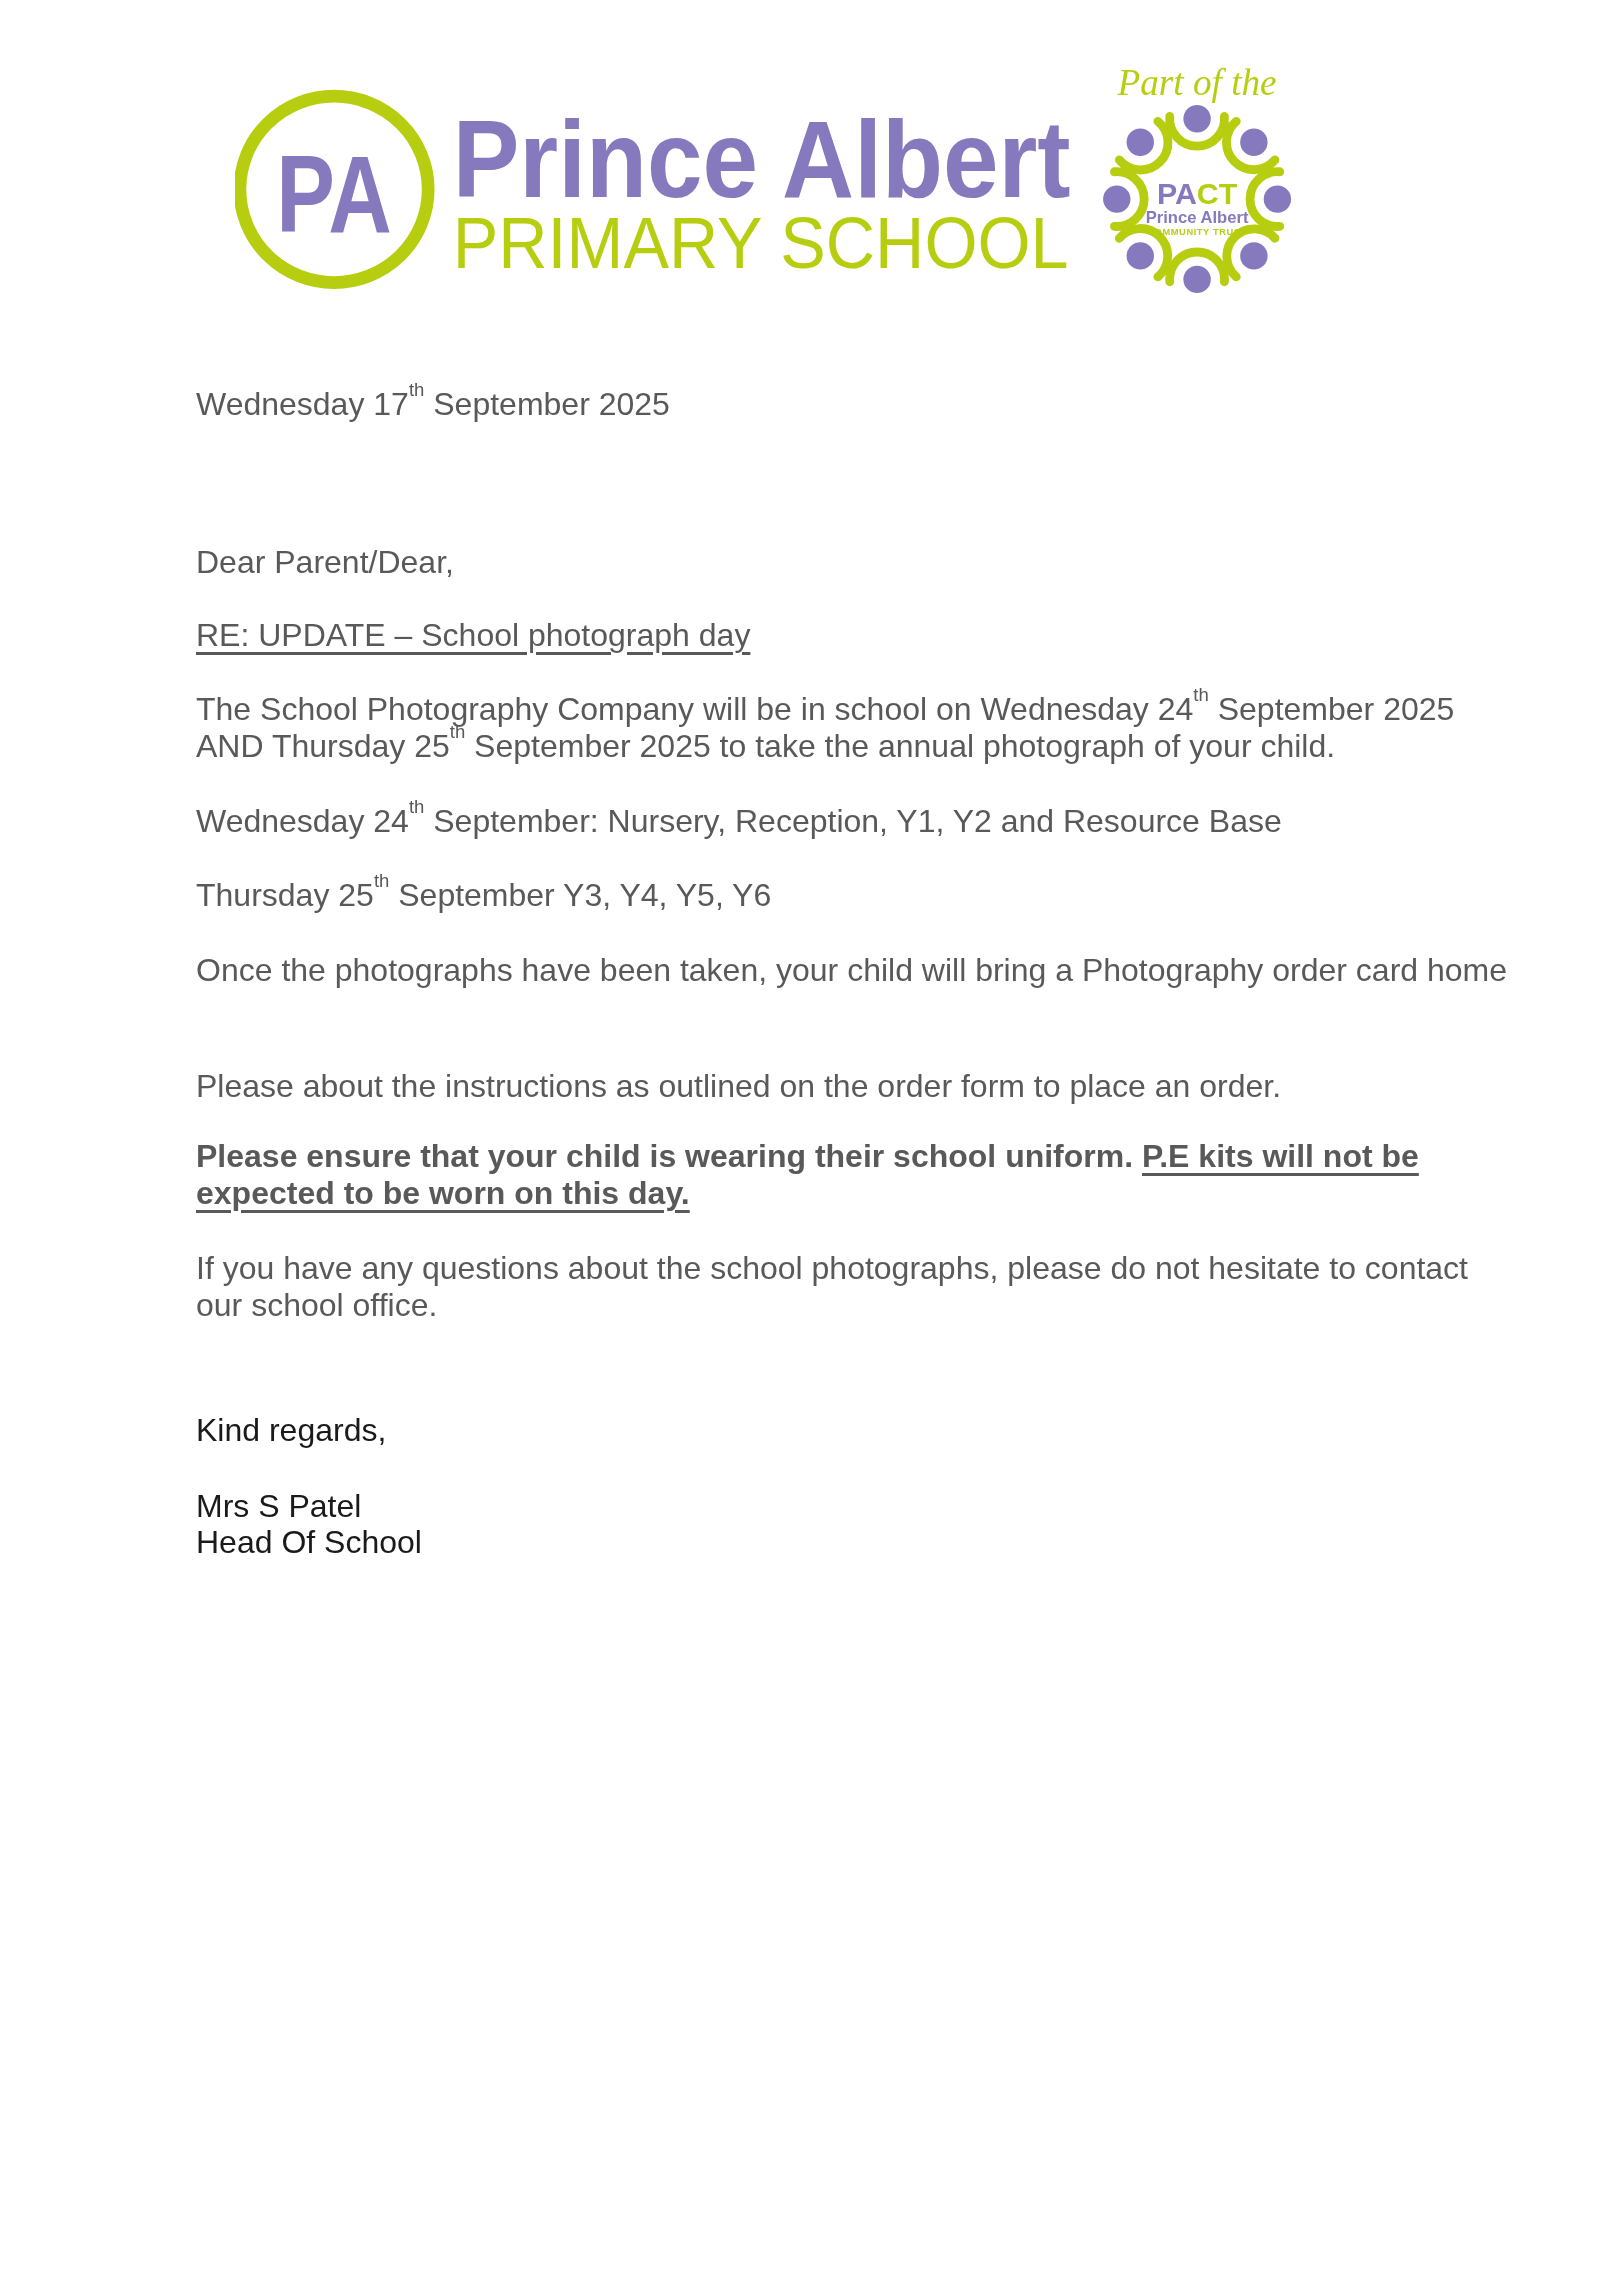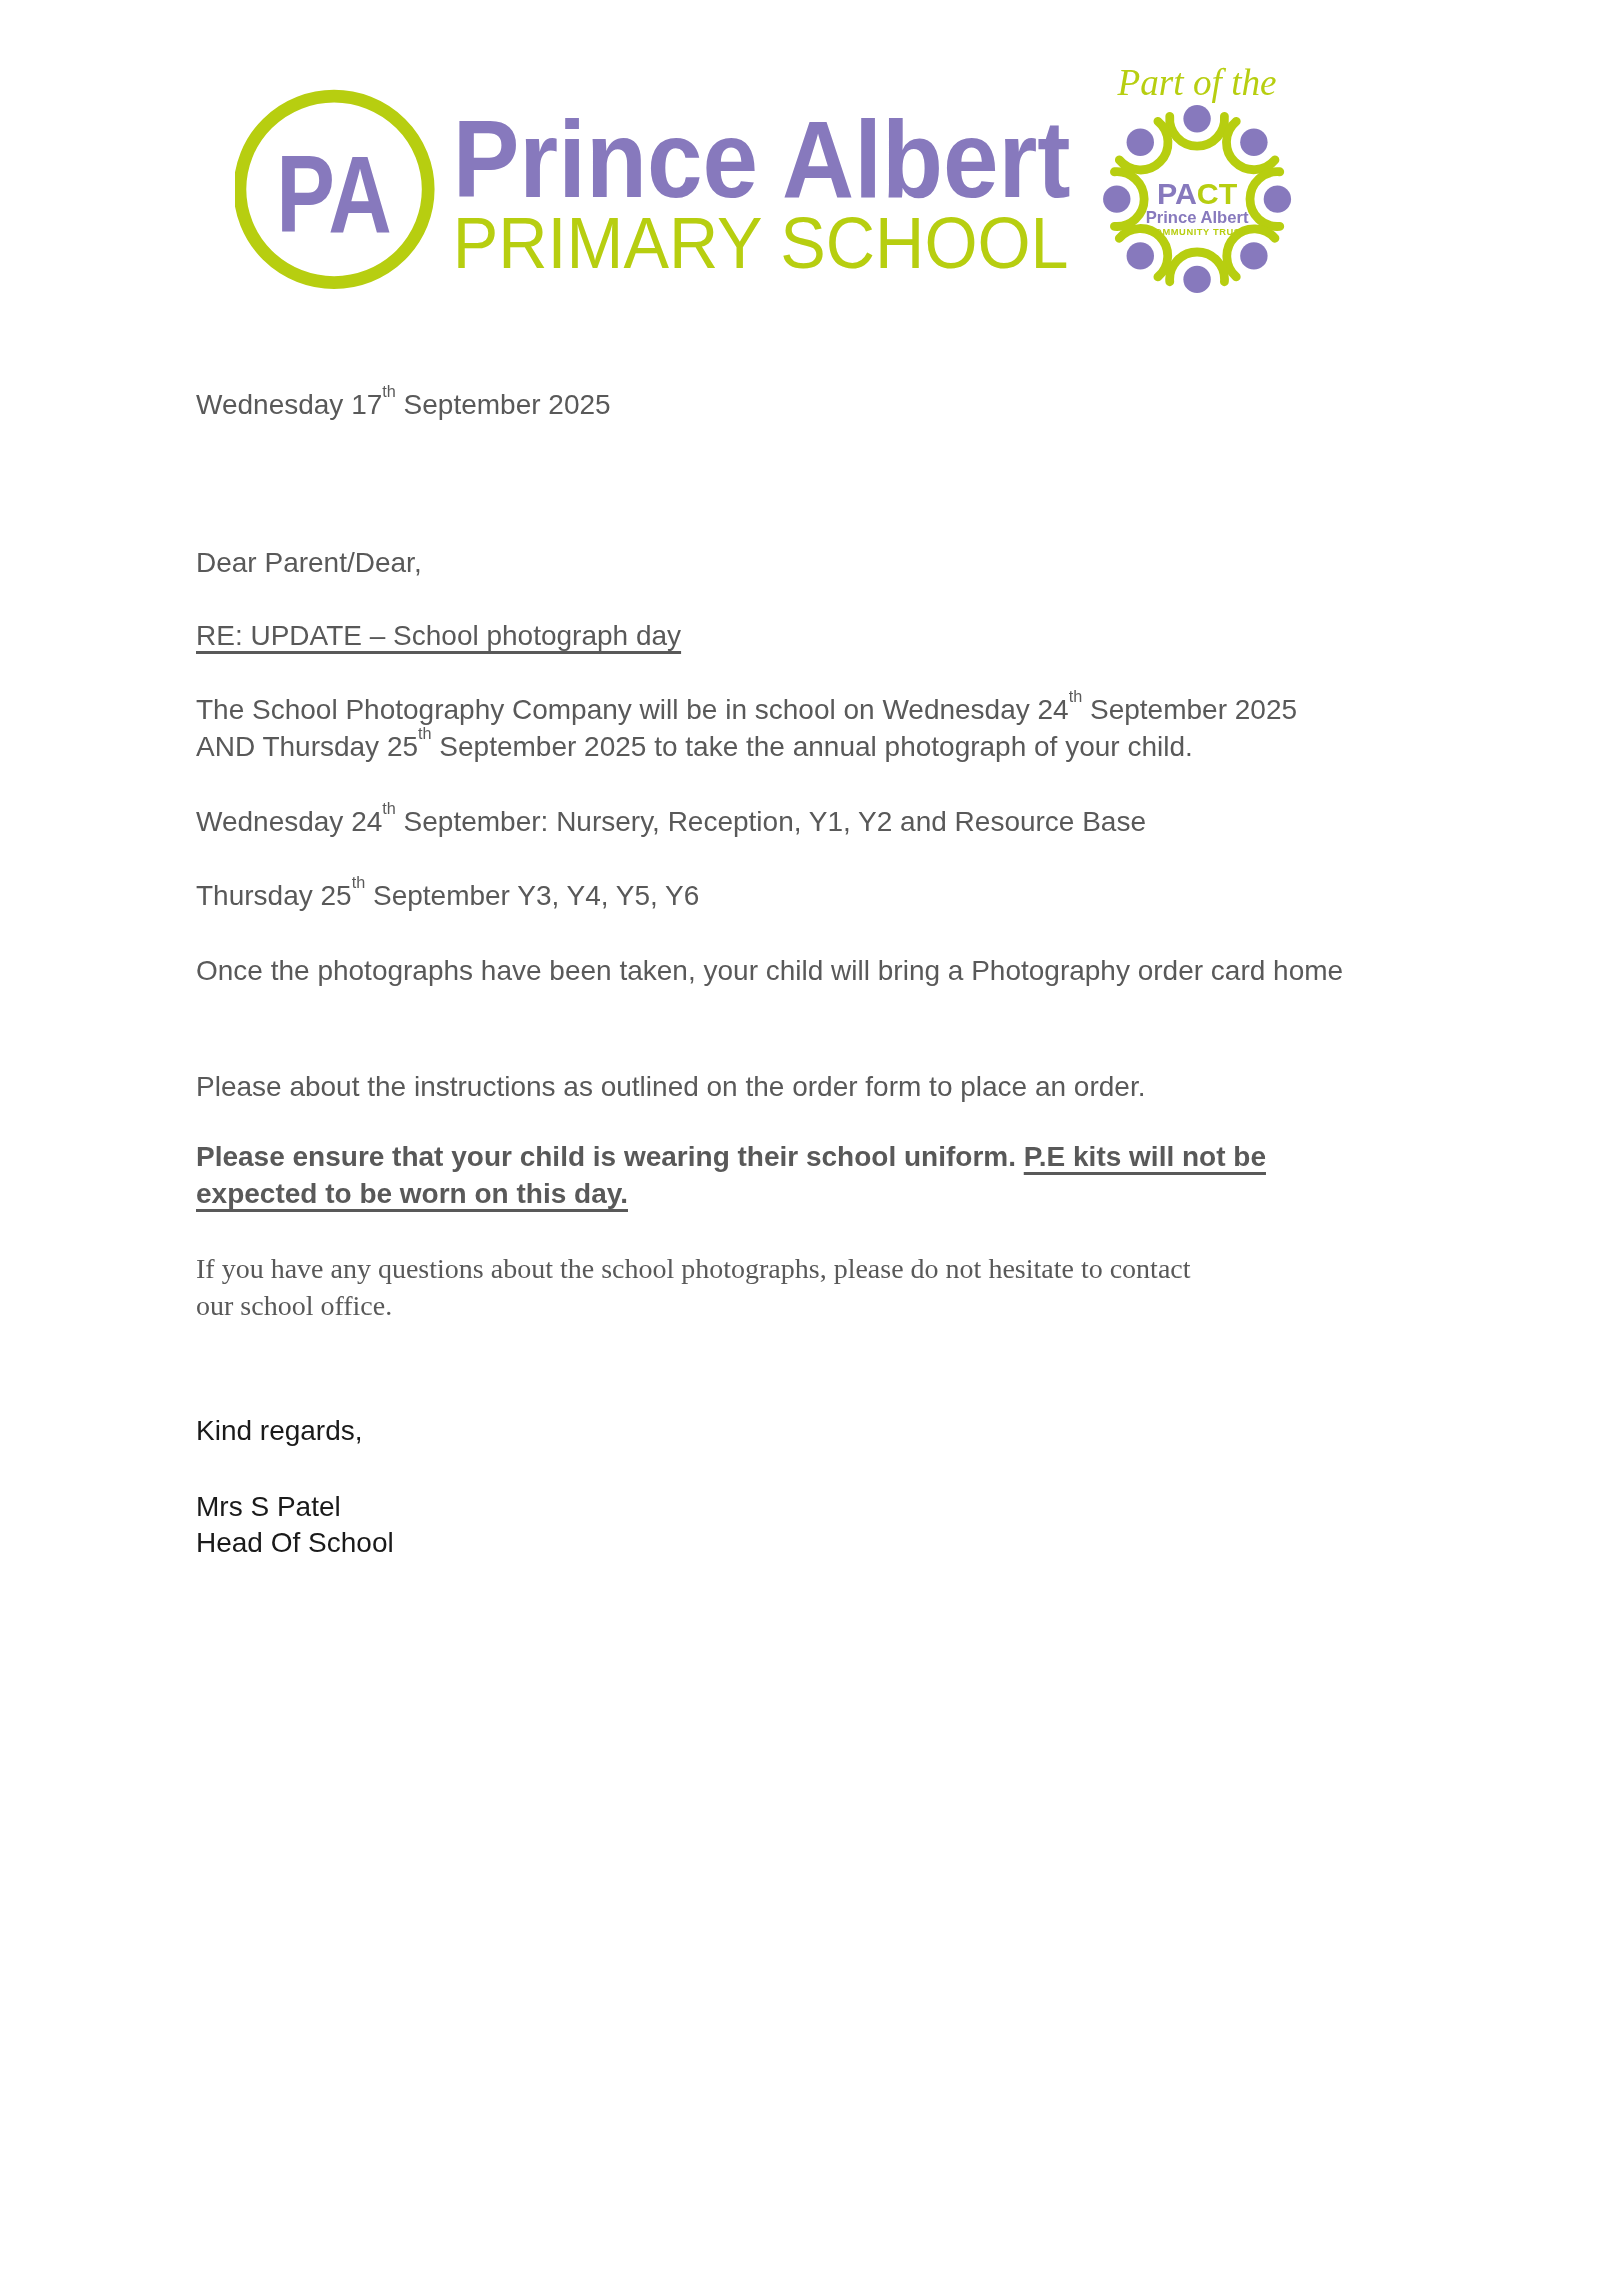--- a/index.html
+++ b/index.html
@@ -33,40 +33,40 @@
   .logo-monogram{font-family:"Liberation Sans",sans-serif;font-weight:bold;font-size:112px;}
   .pact-tagline{font-family:"Liberation Serif","DejaVu Serif",serif;font-style:italic;font-size:38px;}
   .pact-acronym{font-family:"Liberation Sans",sans-serif;font-weight:bold;font-size:31px;}
   .pact-name{font-family:"Liberation Sans",sans-serif;font-weight:bold;font-size:17px;}
   .pact-subname{font-family:"Liberation Sans",sans-serif;font-weight:bold;font-size:9.5px;letter-spacing:.6px;}
 
   .para{
     position:absolute;
     left:196px;
     margin:0;
-    font-size:28px;
+    font-size:32px;
     line-height:37px;
     color:var(--body-text);
     white-space:nowrap;
   }
   .para .b{font-weight:bold;margin-top:8px;}
   .para .u{text-decoration:underline;text-decoration-thickness:2.9px;text-underline-offset:5.9px;}
   .para sup{font-size:0.58em;line-height:0;position:relative;top:-0.42em;}
   .sig{color:var(--signature-text);}
 
   #para-date{top:386px;}
   #para-salutation{top:544px;}
   #para-subject{top:617px;}
   #para-p1{top:691px;}
   #para-wed{top:803px;}
   #para-thu{top:877px;}
   #para-p2{top:952px;}
   #para-p3{top:1068px;}
   #para-p4{top:1138px;}
-  #para-p5{top:1250px;font-family:Liberation Serif, serif;}
+  #para-p5{top:1250px;}
   #para-closing{top:1412px;}
   #para-sname{top:1488px;}
   #para-srole{top:1524px;}
 </style>
 </head>
 <body>
 
 <div class="page">
 
   <svg class="logo-main" width="863" height="255" viewBox="0 0 880 260">

